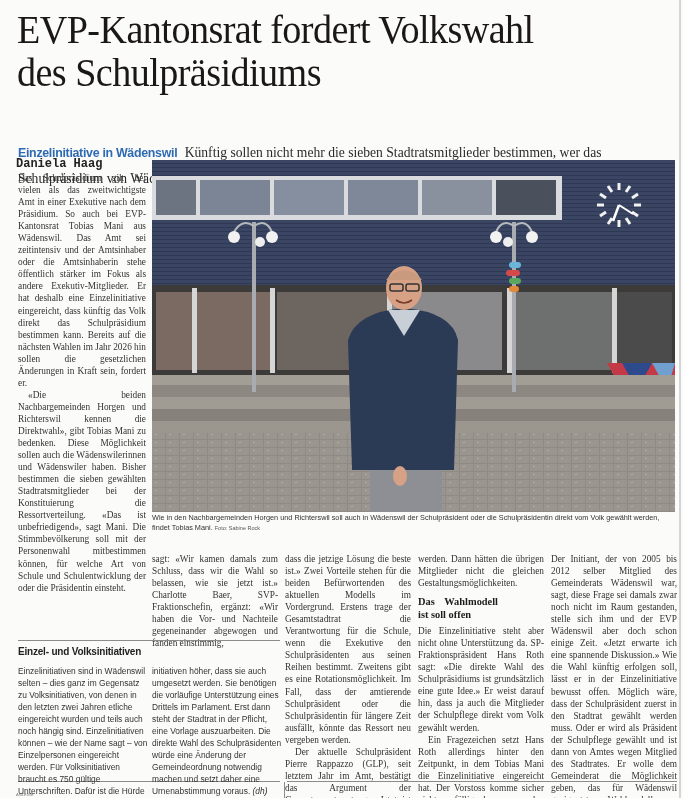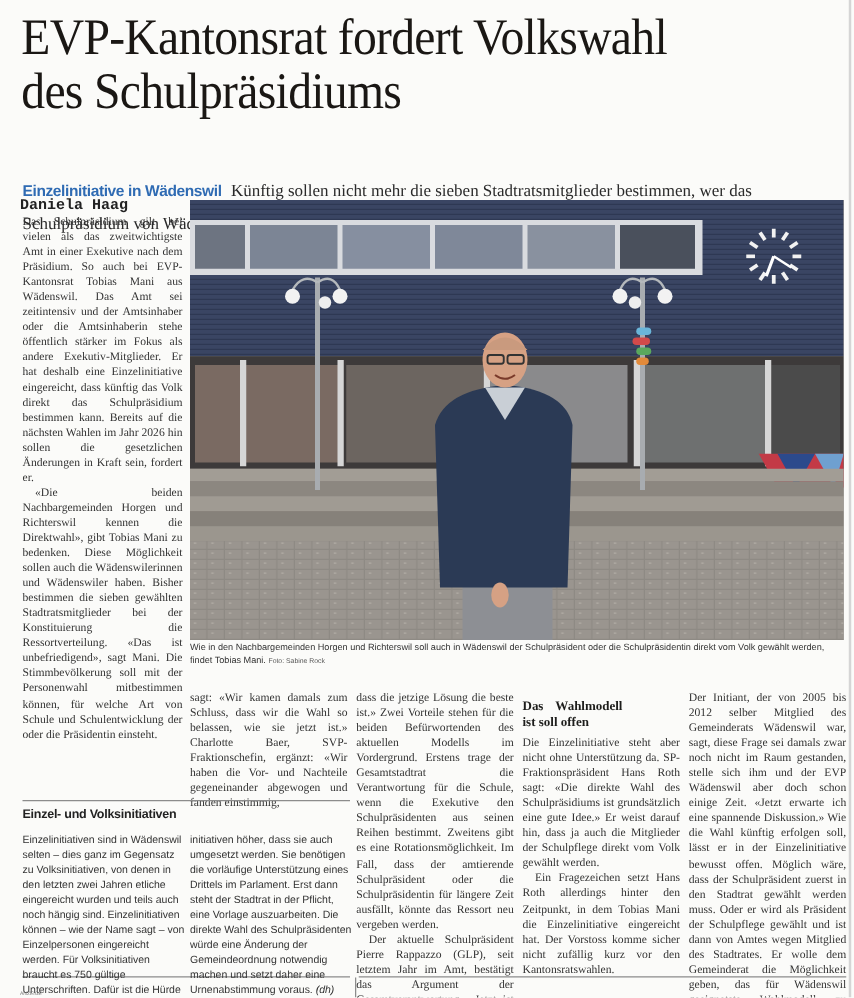--- a/index.html
+++ b/index.html
@@ -156,20 +156,21 @@
 <div class="col" style="left:152px; top:553px; width:126px;font-family:Liberation Serif, serif;">
   <p>sagt: «Wir kamen damals zum Schluss, dass wir die Wahl so belassen, wie sie jetzt ist.» Charlotte Baer, SVP-Fraktionschefin, ergänzt: «Wir haben die Vor- und Nachteile gegeneinander abgewogen und fanden einstimmig,</p>
 </div>
 
 <div class="col" style="left:285px; top:553px; width:126px;">
   <p>dass die jetzige Lösung die beste ist.» Zwei Vorteile stehen für die beiden Befürwortenden des aktuellen Modells im Vordergrund. Erstens trage der Gesamtstadtrat die Verantwortung für die Schule, wenn die Exekutive den Schulpräsidenten aus seinen Reihen bestimmt. Zweitens gibt es eine Rotationsmöglichkeit. Im Fall, dass der amtierende Schulpräsident oder die Schulpräsidentin für längere Zeit ausfällt, könnte das Ressort neu vergeben werden.</p>
   <p class="indent">Der aktuelle Schulpräsident Pierre Rappazzo (GLP), seit letztem Jahr im Amt, bestätigt das Argument der Gesamtverantwortung. «Jetzt ist es ein Miteinander.» Er sagt, das wäre wohl anders, würde er direkt gewählt</p>
 </div>
 
 <div class="col" style="left:418px; top:553px; width:126px;">
+  <p>werden. Dann hätten die übrigen Mitglieder nicht die gleichen Gestaltungsmöglichkeiten.</p>
   <div class="subhead" style="width:80px;">Das Wahlmodell ist soll offen</div>
   <p>Die Einzelinitiative steht aber nicht ohne Unterstützung da. SP-Fraktionspräsident Hans Roth sagt: «Die direkte Wahl des Schulpräsidiums ist grundsätzlich eine gute Idee.» Er weist darauf hin, dass ja auch die Mitglieder der Schulpflege direkt vom Volk gewählt werden.</p>
   <p class="indent">Ein Fragezeichen setzt Hans Roth allerdings hinter den Zeitpunkt, in dem Tobias Mani die Einzelinitiative eingereicht hat. Der Vorstoss komme sicher nicht zufällig kurz vor den Kantonsratswahlen.</p>
 </div>
 
 <div class="col" style="left:551px; top:553px; width:126px;">
   <p>Der Initiant, der von 2005 bis 2012 selber Mitglied des Gemeinderats Wädenswil war, sagt, diese Frage sei damals zwar noch nicht im Raum gestanden, stelle sich ihm und der EVP Wädenswil aber doch schon einige Zeit. «Jetzt erwarte ich eine spannende Diskussion.» Wie die Wahl künftig erfolgen soll, lässt er in der Einzelinitiative bewusst offen. Möglich wäre, dass der Schulpräsident zuerst in den Stadtrat gewählt werden muss. Oder er wird als Präsident der Schulpflege gewählt und ist dann von Amtes wegen Mitglied des Stadtrates. Er wolle dem Gemeinderat die Möglichkeit geben, das für Wädenswil geeignetste Wahlmodell zu bestimmen, schreibt er in der Initiative.</p>
 </div>
 
 <div class="rule" style="left:18px; top:640px; width:262px;"></div>

